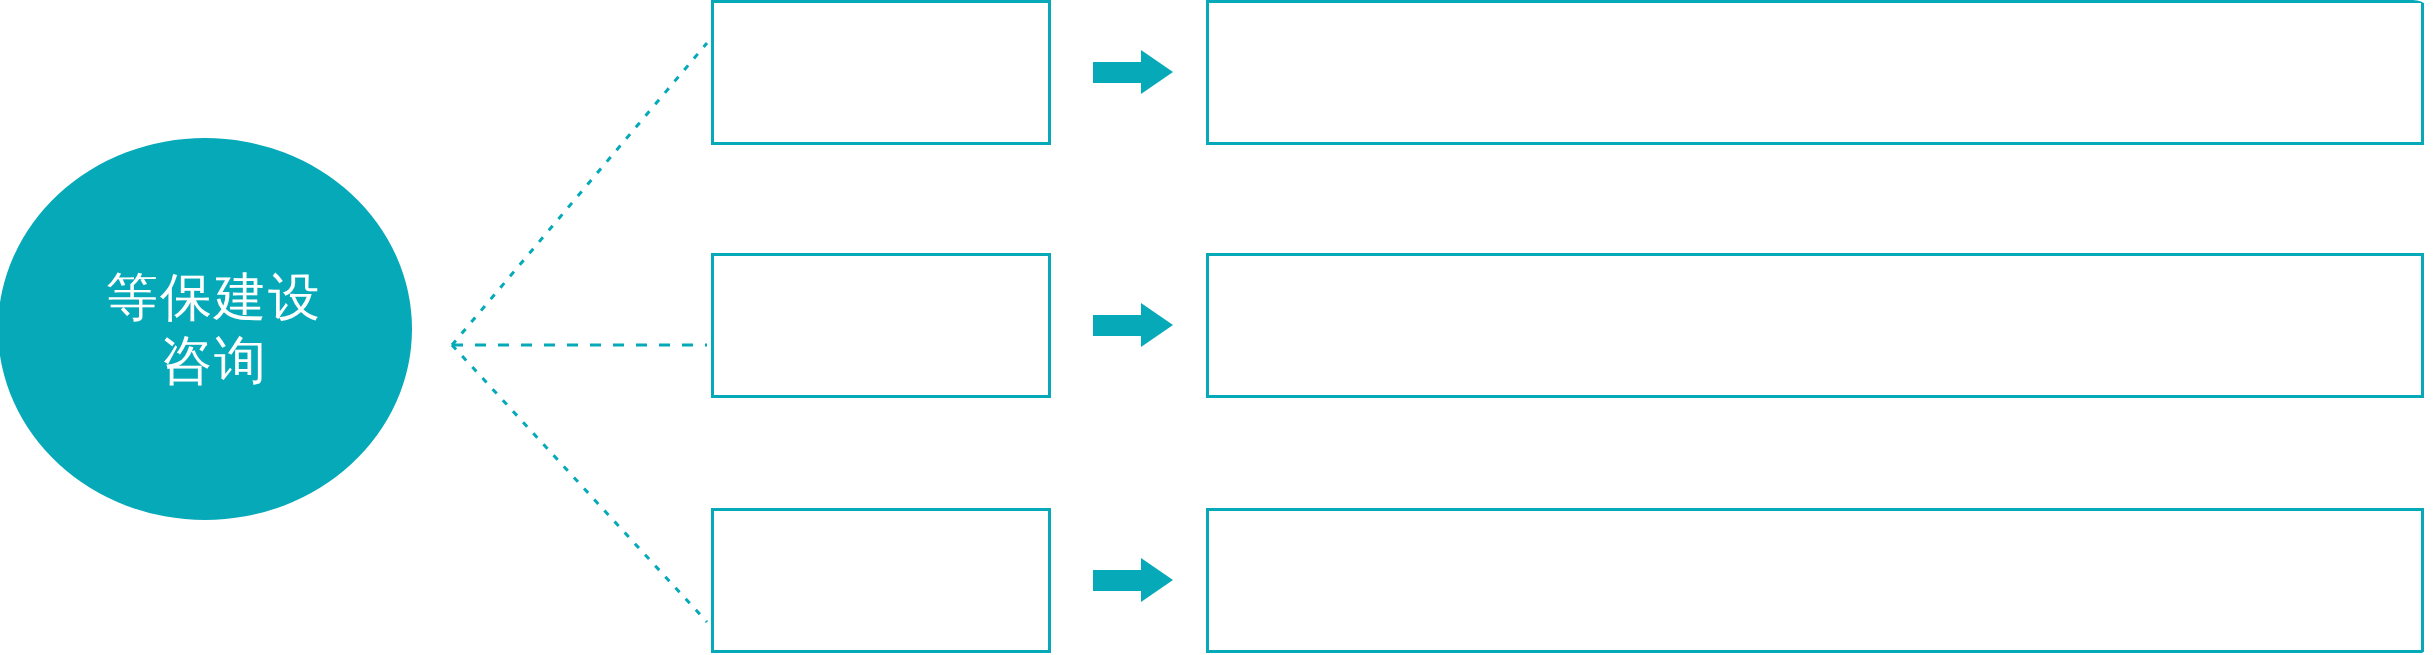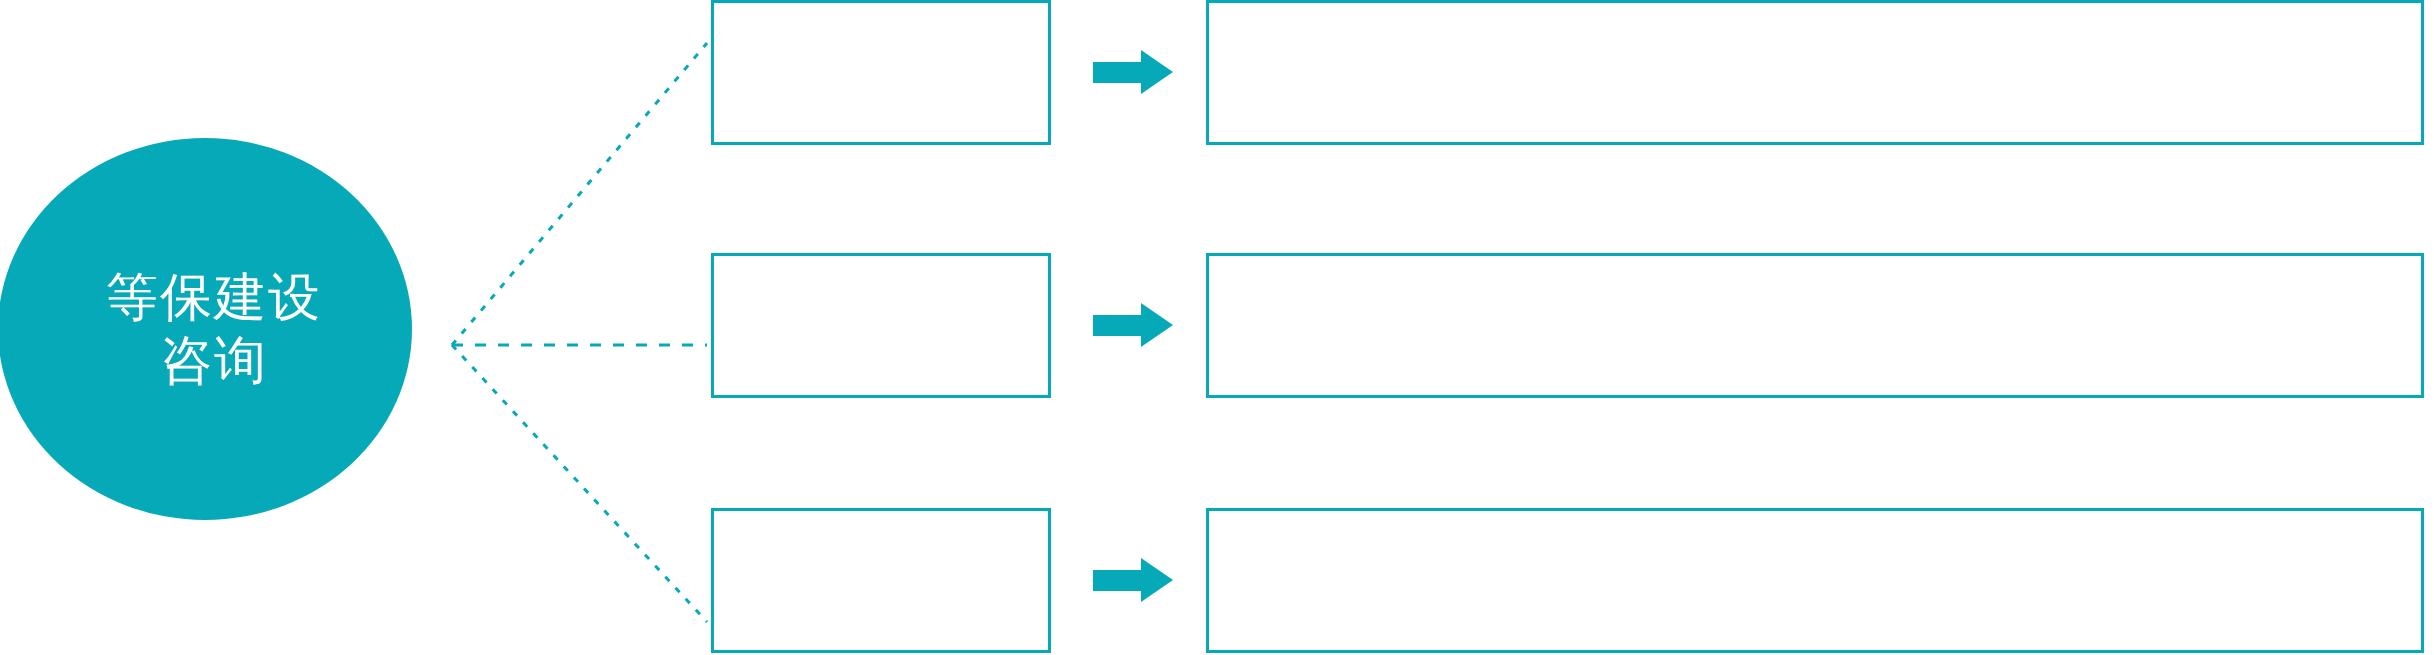--- a/index.html
+++ b/index.html
@@ -10,20 +10,21 @@
   }
   body {
     font-family: "Liberation Sans", "DejaVu Sans", sans-serif;
   }
   #stage {
     position: relative;
     width: 2434px;
     height: 655px;
     background: #ffffff;
     overflow: hidden;
+    border-radius: 21px;
   }
 
   
   .hub {
     position: absolute;
     left: -2px;
     top: 138px;
     width: 414px;
     height: 382px;
     border-radius: 50%;

